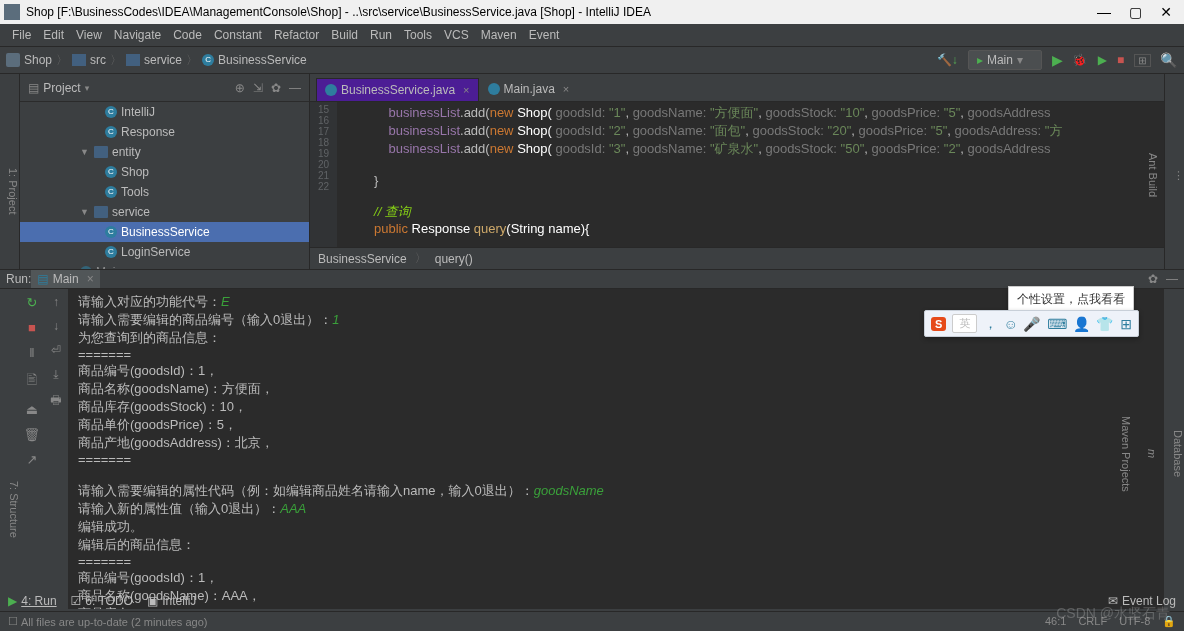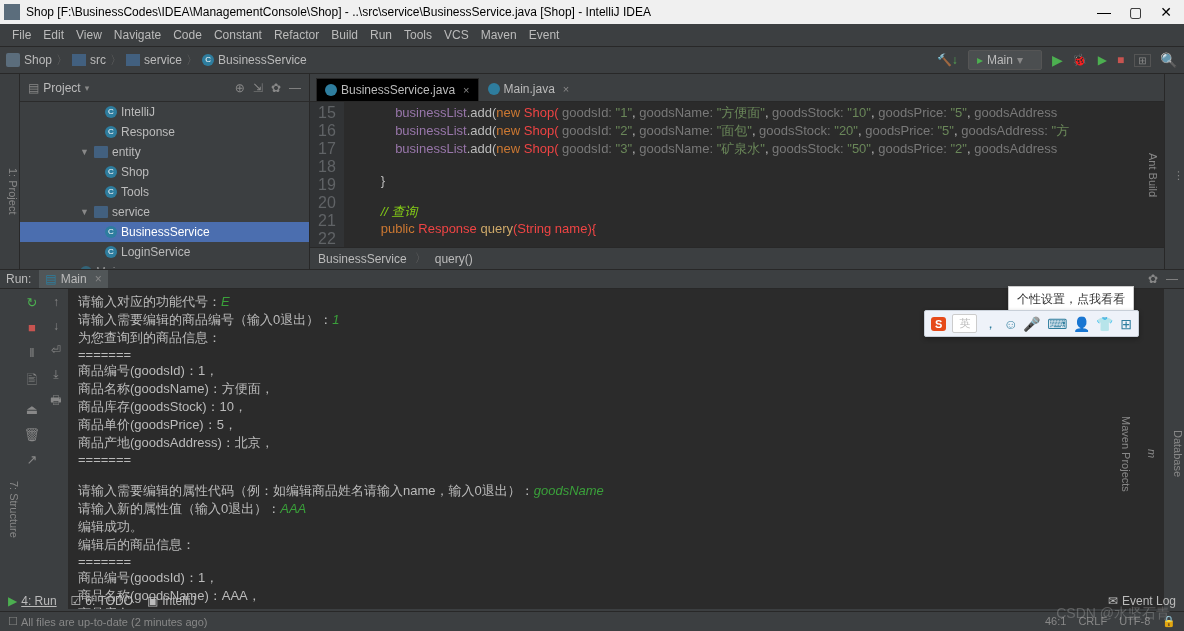--- a/index.html
+++ b/index.html
@@ -32,34 +32,34 @@
 .tree .row{display:flex;align-items:center;height:20px;padding-left:70px;gap:4px;cursor:pointer}
 .tree .row.sel{background:#4b6eaf;color:#fff}
 .tree .row.ind2{padding-left:60px}
 .tree .row.ind3{padding-left:85px}
 .tree .chev{color:#888;font-size:9px;width:10px}
 .tree .cico{display:inline-block;width:12px;height:12px;border-radius:50%;background:#2e7d9e;color:#fff;font-size:8px;text-align:center;line-height:12px}
 .tree .fold{width:14px;height:12px;background:#42607f;border-radius:1px}
 .editor{flex:1;display:flex;flex-direction:column;min-width:0}
 .tabs{height:28px;background:#3c3f41;display:flex;align-items:flex-end;padding-left:6px;border-bottom:1px solid #282828}
 .tab{padding:4px 8px;display:flex;align-items:center;gap:4px;color:#bbb;cursor:pointer;background:#3c3f41;border:1px solid transparent;font-size:12px}
-.tab.active{background:#000000;border:1px solid #282828;border-bottom:none}
+.tab.active{background:#4c1d95;border:1px solid #282828;border-bottom:none}
 .tab .x{color:#888;font-size:11px;margin-left:4px}
 .code-area{flex:1;display:flex;background:#2b2b2b;overflow:auto;font-family:Consolas,monospace;font-size:13px}
-.lnums{background:#313335;text-align:right;padding:2px 8px;color:#606366;font-size:16px}
+.lnums{background:#313335;text-align:right;padding:2px 8px;color:#606366;font-size:10px}
 .code{padding:2px 8px;white-space:pre;flex:1}
 .kw{color:#cc7832}
 .fld{color:#9876aa}
 .mth{color:#cda869}
 .hint{color:#787878}
 .str{color:#6a8759}
 .cmt{color:#84cc16;font-style:italic}
-.typ{color:#ef4444}
+.typ{color:#ffffff}
 .bcrumb{height:22px;background:#3c3f41;border-top:1px solid #282828;display:flex;align-items:center;padding:0 8px;color:#bbb;gap:8px;font-size:12px}
-.run-hdr{height:24px;background:#3c3f41;border-top:1px solid #282828;border-bottom:1px solid #282828;display:flex;align-items:center;padding:0 6px;gap:8px}
+.run-hdr{height:24px;background:#3c3f41;border-top:1px solid #282828;border-bottom:1px solid #282828;display:flex;align-items:center;padding:0 6px;gap:0}
 .run-hdr .rt{margin-left:auto;display:flex;gap:8px;color:#888}
 .run-body{display:flex;background:#2b2b2b;height:100%}
 .run-gutter{width:24px;background:#3c3f41;display:flex;flex-direction:column;align-items:center;padding:6px 0;gap:10px}
 .run-gutter span{color:#888;font-size:13px}
 .run-gutter .pl{color:#4caf50}
 .run-gutter .st{color:#c75450}
 .run-gutter2{width:24px;background:#3c3f41;display:flex;flex-direction:column;align-items:center;padding:6px 0;gap:10px}
 .run-gutter2 span{color:#888;font-size:12px}
 .console{flex:1;padding:4px 10px;font-family:"SimSun",Consolas,monospace;font-size:13px;color:#bbb;white-space:pre;overflow:auto}
 .console .ug{color:#3aa03a;font-style:italic}

